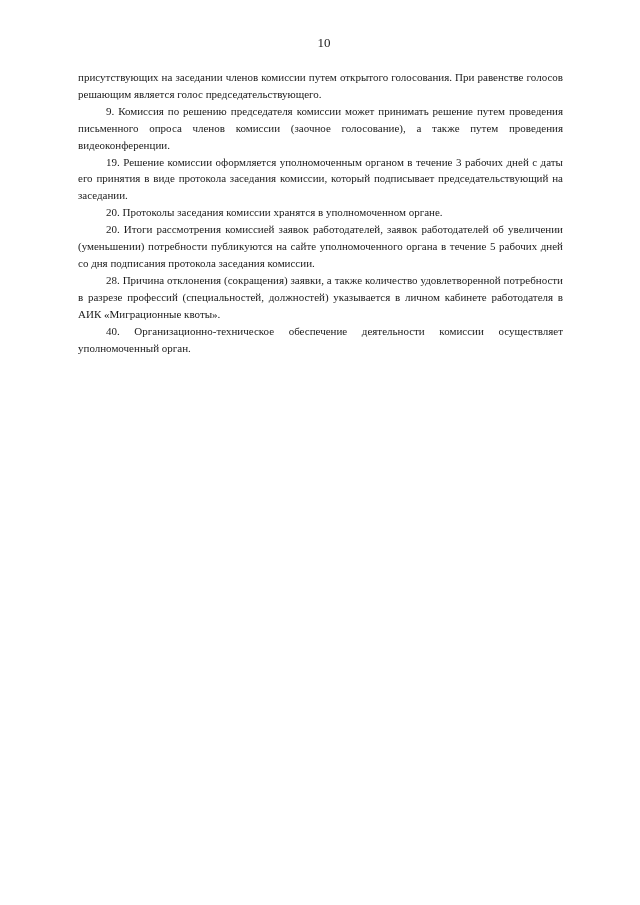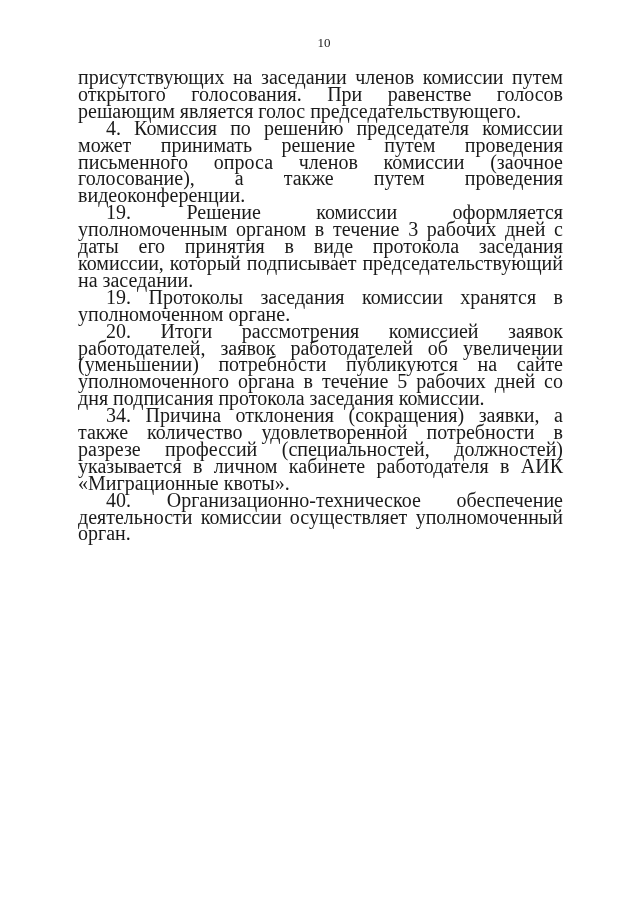--- a/index.html
+++ b/index.html
@@ -7,32 +7,32 @@
     .page {
       position: absolute; left: 0; top: 0; width: 640px; height: 905px; background: #ffffff;
       font-family: "Liberation Serif", "DejaVu Serif", serif; color: #1a1a1a;
     }
     .page-number {
       position: absolute; top: 36px; left: 0; width: 648px; text-align: center;
       font-size: 13px; line-height: 14px;
     }
     .body-text {
       position: absolute; left: 78px; top: 69px; width: 485px;
-      font-size: 20px; line-height: 16.9px;
+      font-size: 11px; line-height: 16.9px;
     }
     .para { margin: 0; text-align: justify; text-align-last: left; }
     .para.indent { text-indent: 28px; }
   </style>
 </head>
 <body>
 
 <div class="page">
   <div class="page-number">10</div>
   <div class="body-text">
     <p class="para">присутствующих на заседании членов комиссии путем открытого голосования. При равенстве голосов решающим является голос председательствующего.</p>
-    <p class="para indent">4. Комиссия по решению председателя комиссии может принимать решение путем проведения письменного опроса членов комиссии (заочное голосование), а также путем проведения видеоконференции.</p>
+    <p class="para indent">9. Комиссия по решению председателя комиссии может принимать решение путем проведения письменного опроса членов комиссии (заочное голосование), а также путем проведения видеоконференции.</p>
     <p class="para indent">19. Решение комиссии оформляется уполномоченным органом в течение 3 рабочих дней с даты его принятия в виде протокола заседания комиссии, который подписывает председательствующий на заседании.</p>
-    <p class="para indent">19. Протоколы заседания комиссии хранятся в уполномоченном органе.</p>
+    <p class="para indent">20. Протоколы заседания комиссии хранятся в уполномоченном органе.</p>
     <p class="para indent">20. Итоги рассмотрения комиссией заявок работодателей, заявок работодателей об увеличении (уменьшении) потребности публикуются на сайте уполномоченного органа в течение 5 рабочих дней со дня подписания протокола заседания комиссии.</p>
-    <p class="para indent">34. Причина отклонения (сокращения) заявки, а также количество удовлетворенной потребности в разрезе профессий (специальностей, должностей) указывается в личном кабинете работодателя в АИК «Миграционные квоты».</p>
+    <p class="para indent">28. Причина отклонения (сокращения) заявки, а также количество удовлетворенной потребности в разрезе профессий (специальностей, должностей) указывается в личном кабинете работодателя в АИК «Миграционные квоты».</p>
     <p class="para indent">40. Организационно-техническое обеспечение деятельности комиссии осуществляет уполномоченный орган.</p>
   </div>
 </div>
 
 </body></html>

